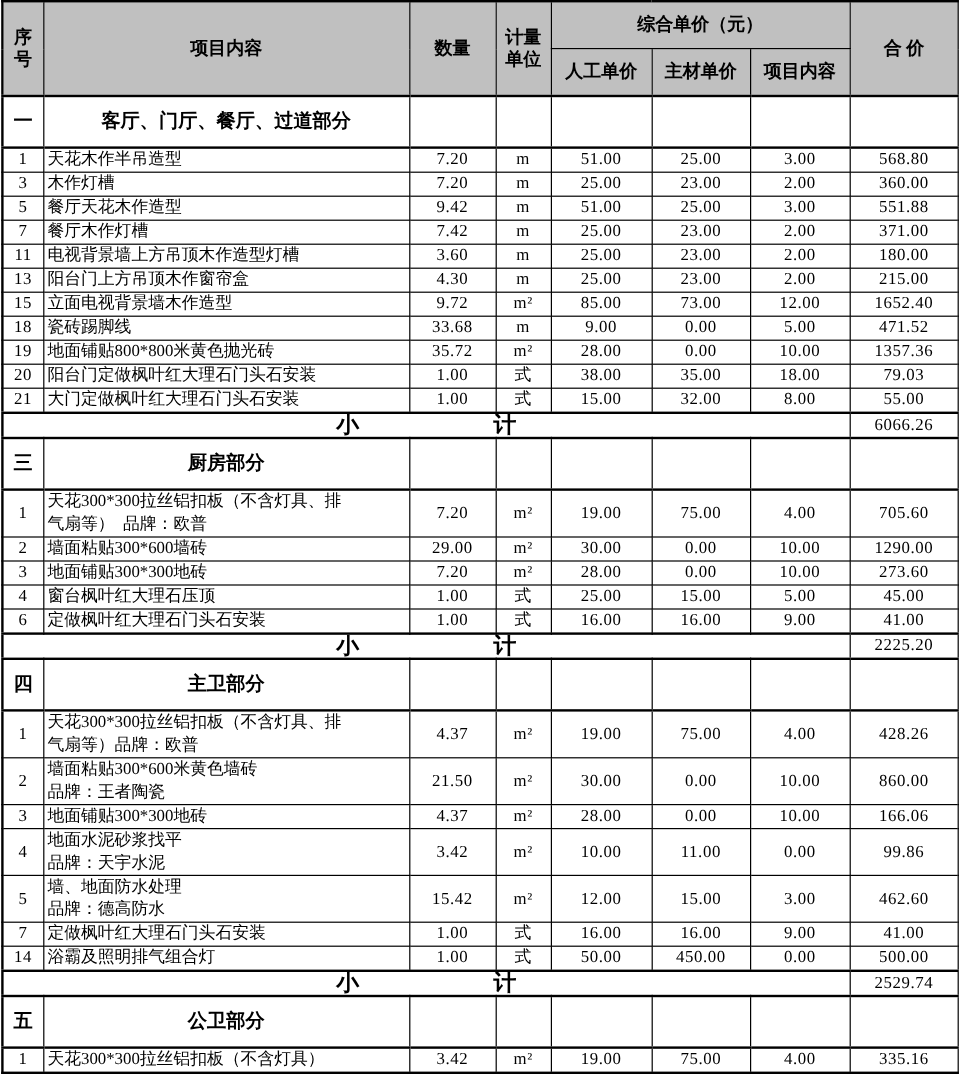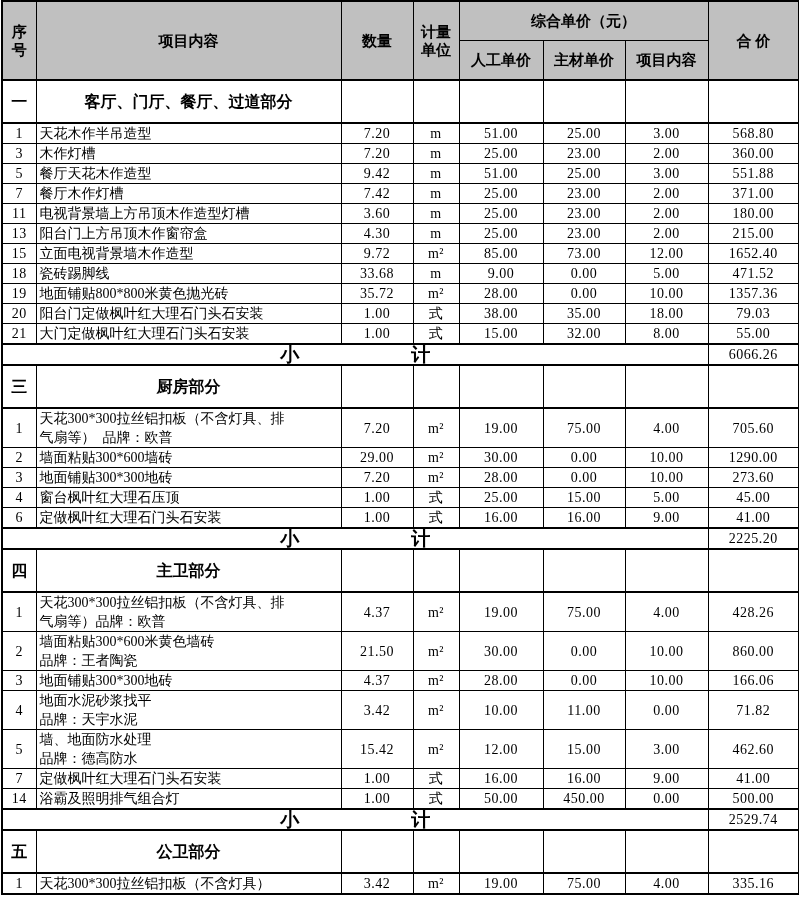--- a/index.html
+++ b/index.html
@@ -317,21 +317,21 @@
       </tr>
       <tr class="item-row">
         <td class="num">4</td>
         <td class="desc">地面水泥砂浆找平
 品牌：天宇水泥</td>
         <td class="num">3.42</td>
         <td class="num">m²</td>
         <td class="num">10.00</td>
         <td class="num">11.00</td>
         <td class="num">0.00</td>
-        <td class="num">71.82</td>
+        <td class="num">99.86</td>
       </tr>
       <tr class="item-row">
         <td class="num">5</td>
         <td class="desc">墙、地面防水处理
 品牌：德高防水</td>
         <td class="num">15.42</td>
         <td class="num">m²</td>
         <td class="num">12.00</td>
         <td class="num">15.00</td>
         <td class="num">3.00</td>

